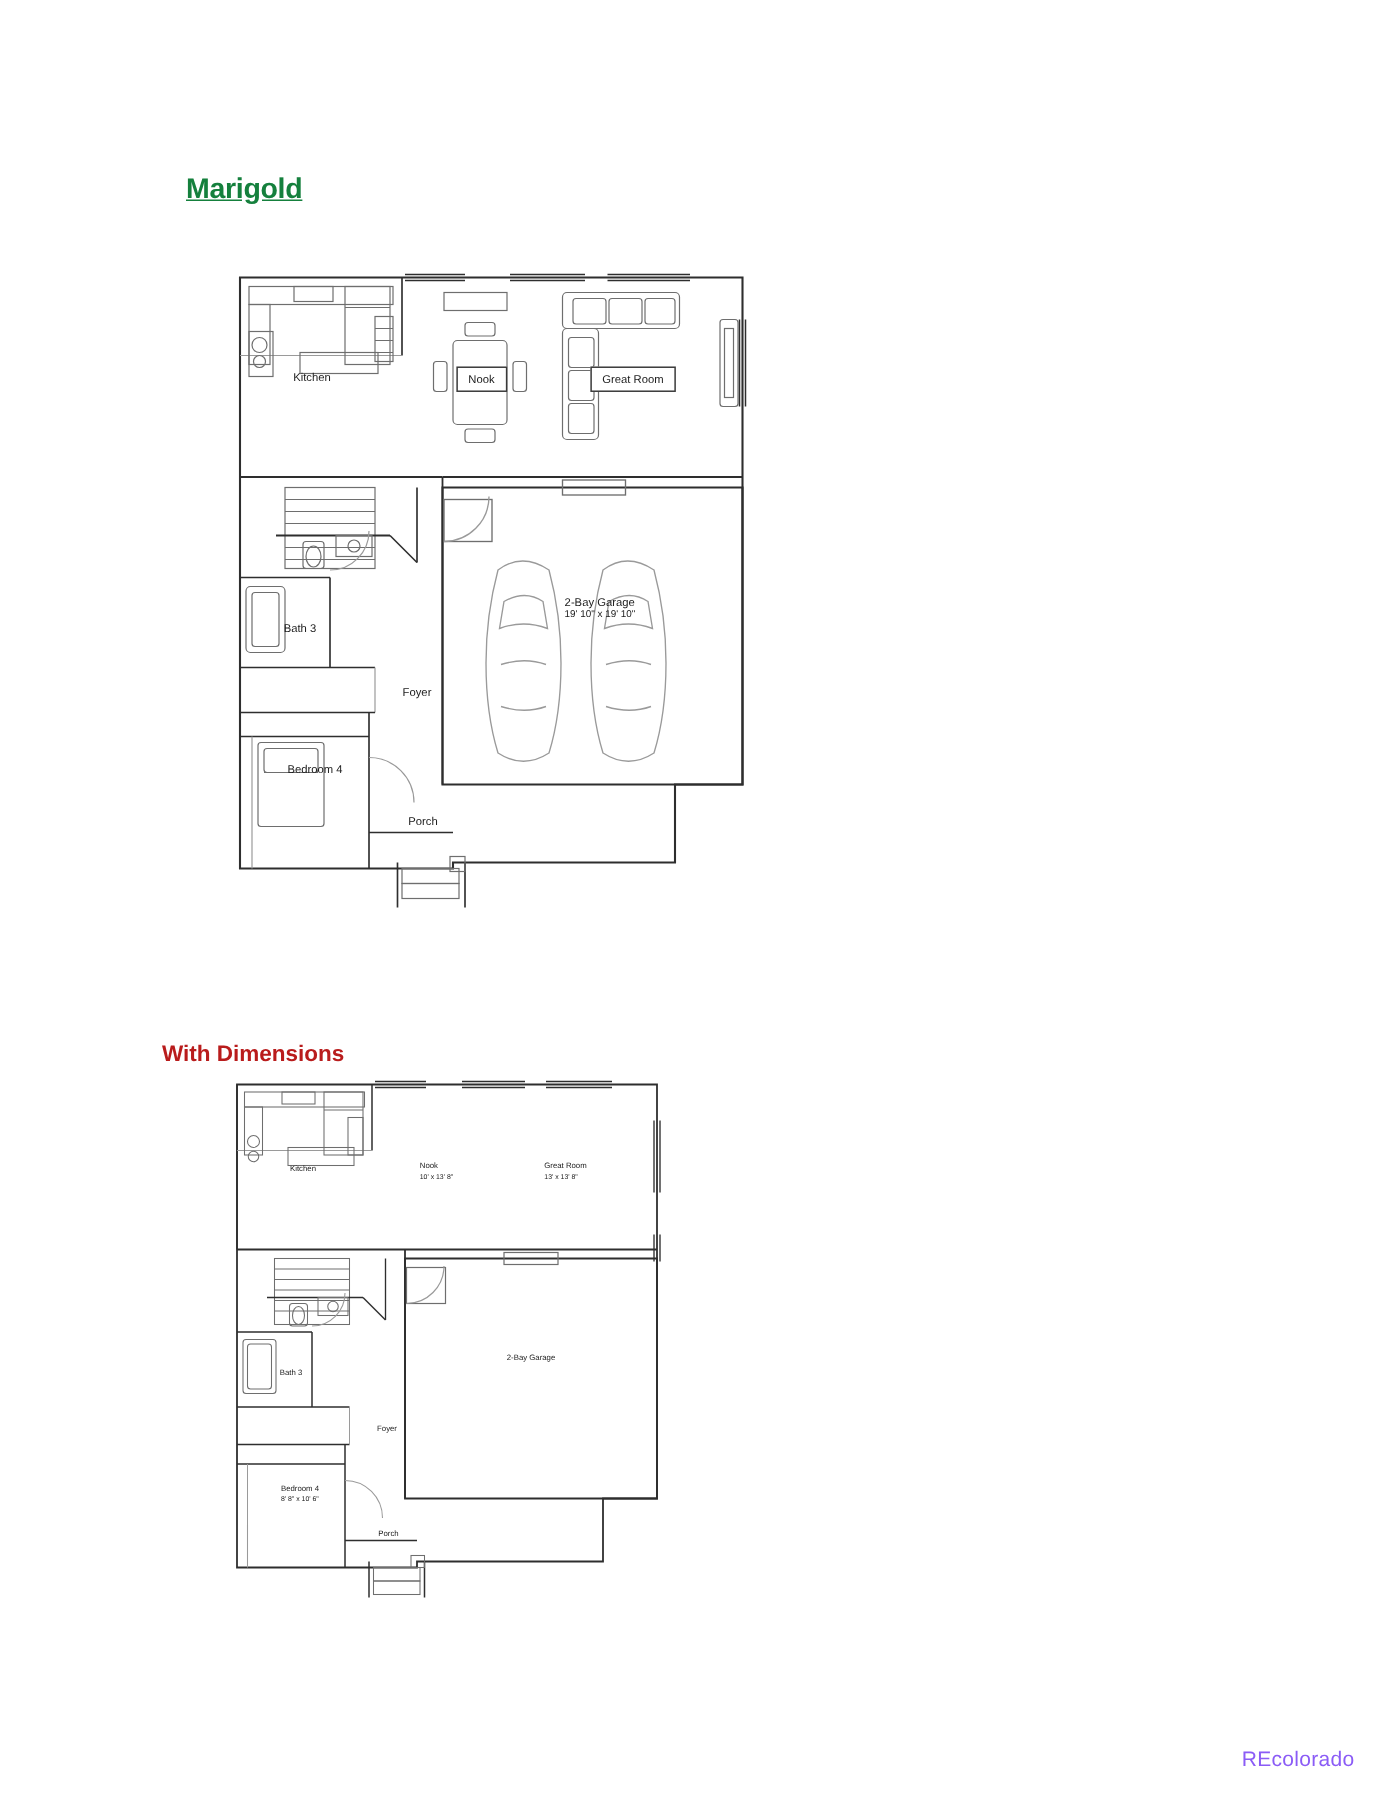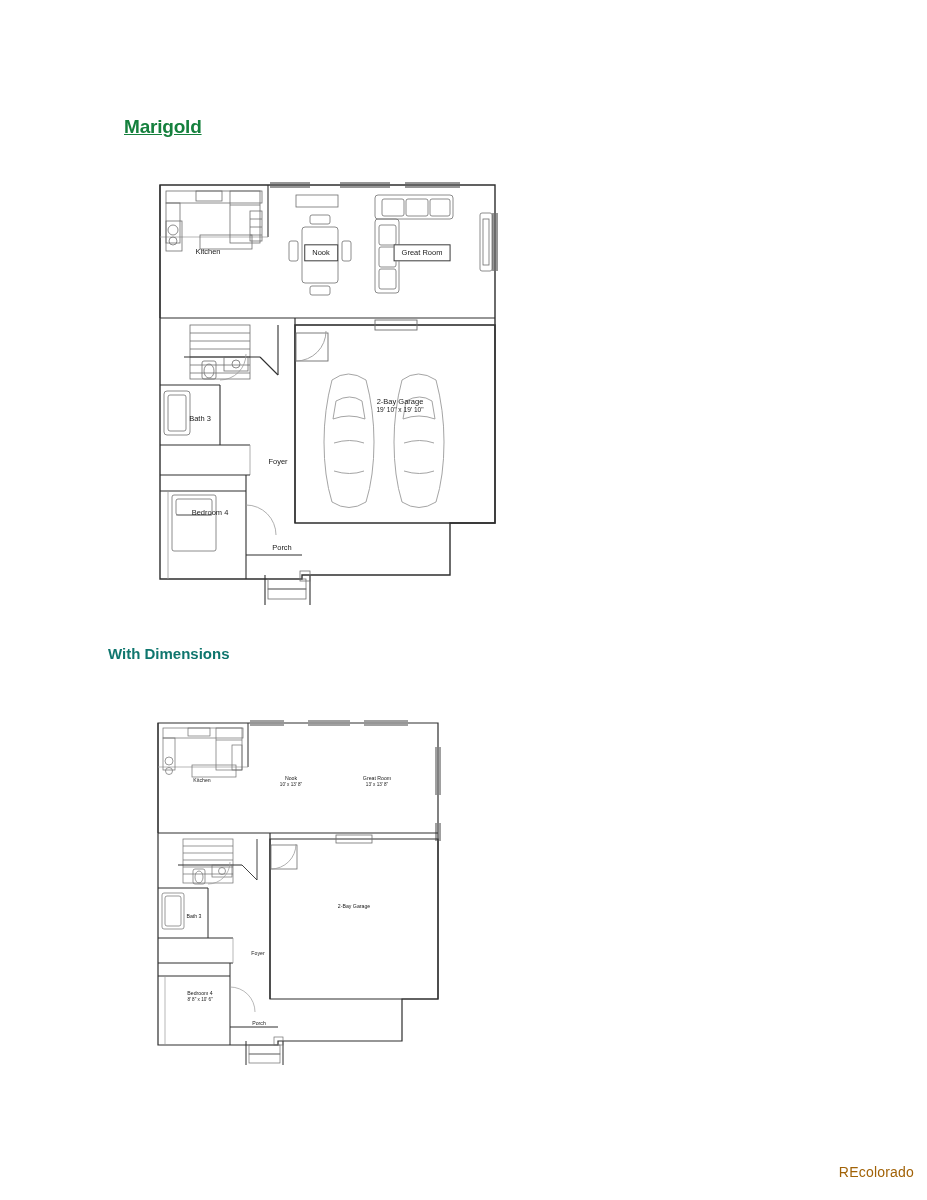--- a/index.html
+++ b/index.html
@@ -37,24 +37,24 @@
     font-size: 15.5px;
     font-weight: 400;
     color: #1a1a1a;
     letter-spacing: 0.1px;
   }
 
   
   .section-label {
     position: absolute;
     left: 108px;
-    top: 645px;
+    top: 694px;
     font-size: 15px;
     font-weight: bold;
-    color: #0f766e;
+    color: #b91c1c;
   }
 
   
   .plan {
     position: absolute;
   }
   #plan-main {
     left: 150px;
     top: 175px;
     width: 370px;
@@ -71,43 +71,43 @@
     width: 100%;
     height: 100%;
   }
 
   
   .room-label {
     position: absolute;
     font-family: "Liberation Sans", sans-serif;
     color: #1a1a1a;
     white-space: nowrap;
-    text-align: center;
+    text-align: left;
     transform: translate(-50%, -50%);
     line-height: 1.25;
   }
   .rl-main { font-size: 7.5px; }
   .rl-dim  { font-size: 5.2px; }
   .rl-sub  { display: block; font-size: 6.6px; }
   .rl-sub-dim { display: block; font-size: 4.6px; }
 
   .boxed {
     border: 0.8px solid #3a3a3a;
     background: #ffffff;
     padding: 3px 7px;
     transform: translate(-50%, -50%);
   }
 
   
   .footer-mark {
     position: absolute;
-    right: 13px;
+    right: 24px;
     bottom: 20px;
     font-size: 14px;
-    color: #a16207;
+    color: #8b5cf6;
     letter-spacing: 0.2px;
   }
 </style>
 </head>
 <body>
 
 <div class="header">
   <span class="plan-name" data-bind="header.plan_name">Marigold</span>
 </div>
 

